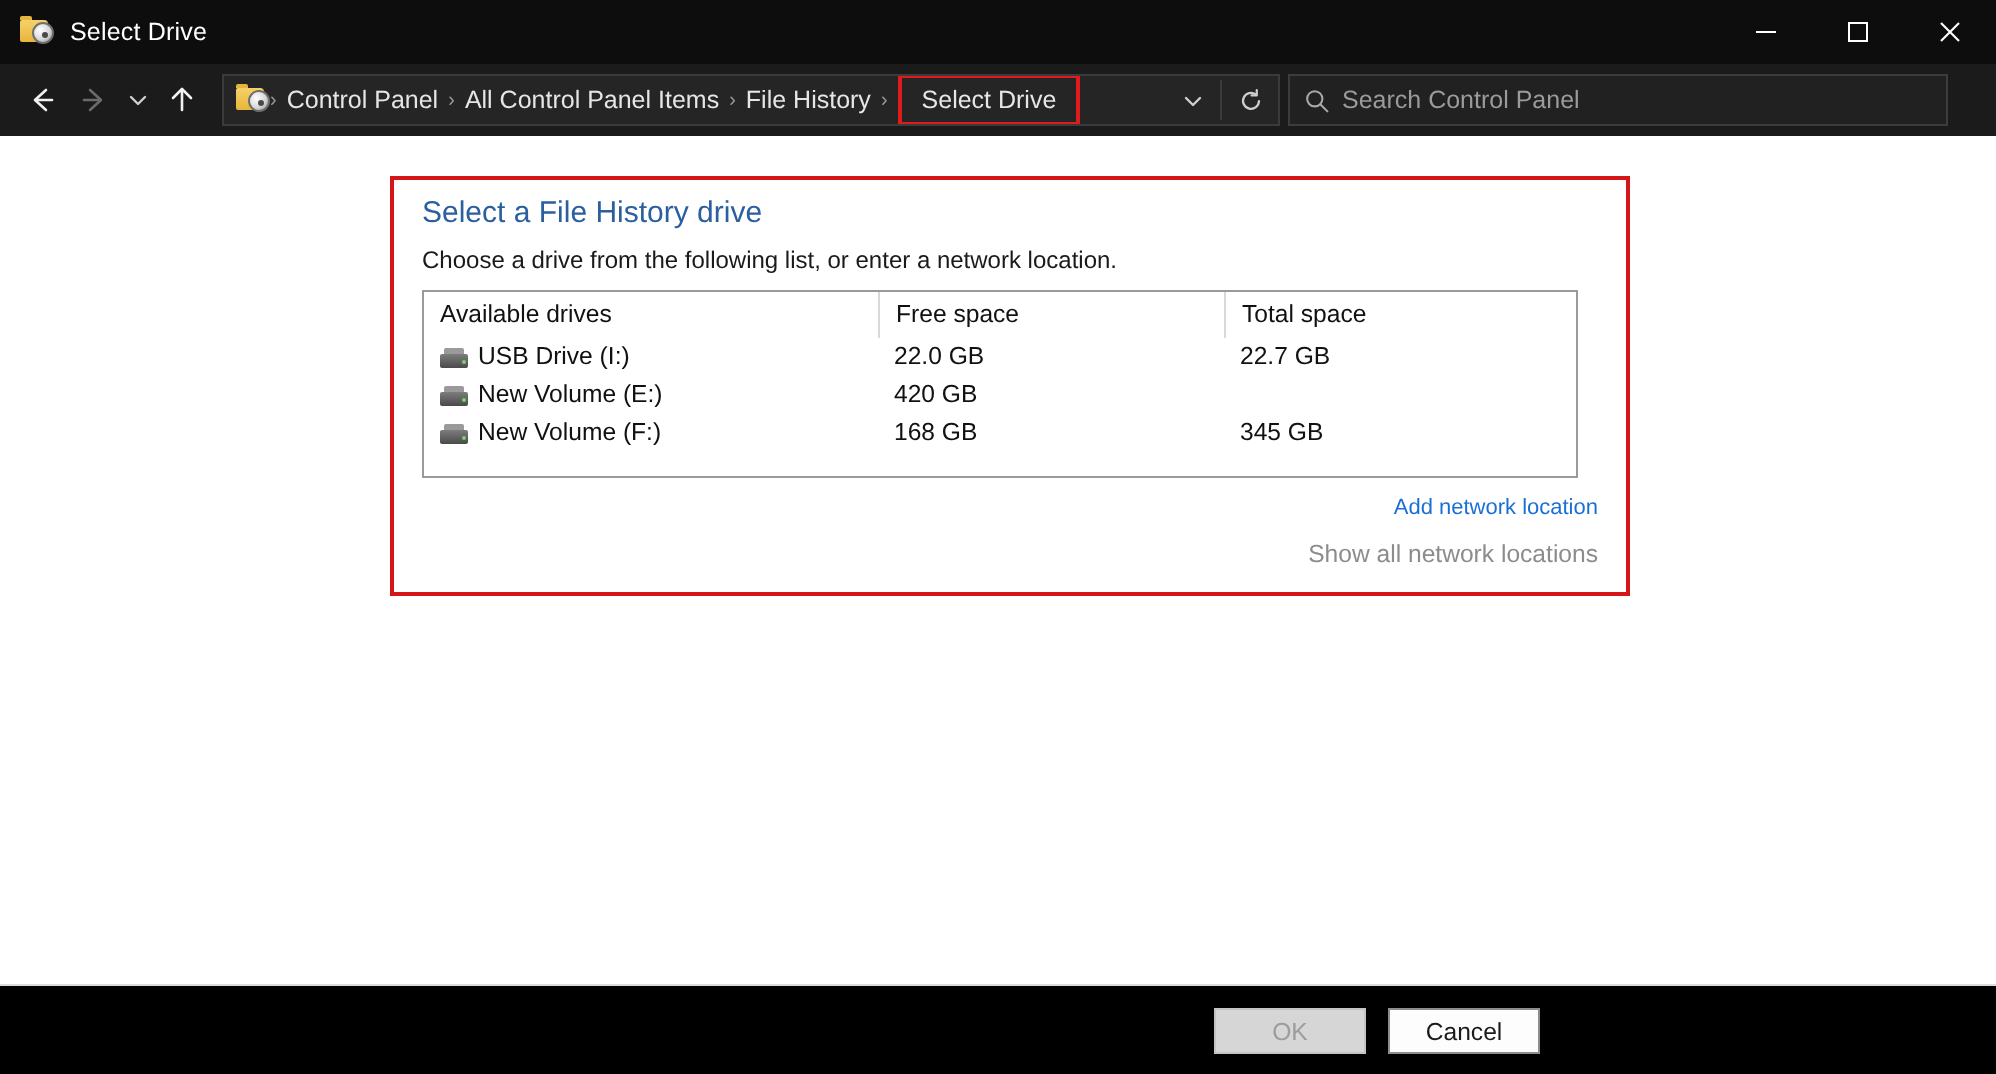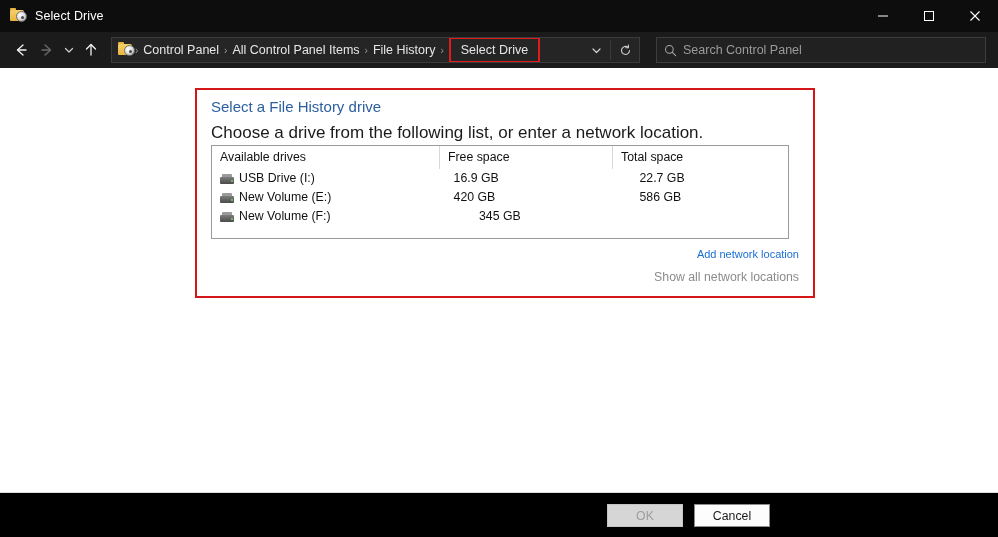--- a/index.html
+++ b/index.html
@@ -153,21 +153,21 @@
     width: 28px; height: 24px;
     display: flex; align-items: center; justify-content: center;
     color: #cfcfcf;
   }
   .addr-divider {
     width: 1px; height: 20px;
     background: #3b3b3b;
   }
 
   .searchbox {
-    margin-left: 16px;
+    margin-left: 4px;
     width: 330px; height: 26px;
     background: #212121;
     border: 1px solid #3d3d3d;
     box-sizing: border-box;
     display: flex;
     align-items: center;
   }
   .search-icon-wrap {
     width: 26px; height: 24px;
     display: flex; align-items: center; justify-content: center;
@@ -198,21 +198,21 @@
   .panel-title {
     position: absolute;
     left: 14px; top: 8px;
     color: #2b5f9e;
     font-size: 15px;
   }
   .panel-sub {
     position: absolute;
     left: 14px; top: 33px;
     color: #1a1a1a;
-    font-size: 17px;
+    font-size: 12px;
   }
 
   .drive-table {
     position: absolute;
     left: 14px; top: 55px;
     width: 578px; height: 94px;
     border: 1px solid #9a9a9a;
     box-sizing: border-box;
     background: #ffffff;
   }
@@ -232,21 +232,20 @@
     position: relative;
   }
   .th.c1 { width: 227px; }
   .th.c2 { width: 173px; border-left: 1px solid #d8d8d8; }
   .th.c3 { width: 176px; border-left: 1px solid #d8d8d8; }
 
   .tr {
     height: 19px;
     display: flex;
     align-items: center;
-    gap: 32px;
   }
   .td {
     font-size: 12.3px;
     color: #111111;
     box-sizing: border-box;
     padding-left: 8px;
     height: 19px;
     line-height: 19px;
     display: flex;
     align-items: center;
@@ -481,46 +480,46 @@
 
       <div class="tr">
         <div class="td c1">
           <span class="drive-glyph">
             <span class="top"></span>
               <span class="body"></span>
               <span class="led"></span>
           </span>
           <span>USB Drive (I:)</span>
         </div>
-        <div class="td c2">16.9 GB</div>
+        <div class="td c2">22.0 GB</div>
         <div class="td c3">22.7 GB</div>
       </div>
 
       <div class="tr">
         <div class="td c1">
           <span class="drive-glyph">
             <span class="top"></span>
               <span class="body"></span>
               <span class="led"></span>
           </span>
           <span>New Volume (E:)</span>
         </div>
         <div class="td c2">420 GB</div>
-        <div class="td c3">586 GB</div>
       </div>
 
       <div class="tr">
         <div class="td c1">
           <span class="drive-glyph">
             <span class="top"></span>
               <span class="body"></span>
               <span class="led"></span>
           </span>
           <span>New Volume (F:)</span>
         </div>
+        <div class="td c2">168 GB</div>
         <div class="td c3">345 GB</div>
       </div>
 
     </div>
 
     <a class="link-add" href="#">Add network location</a>
     <a class="link-show" href="#">Show all network locations</a>
   </div>
 
 </div>

